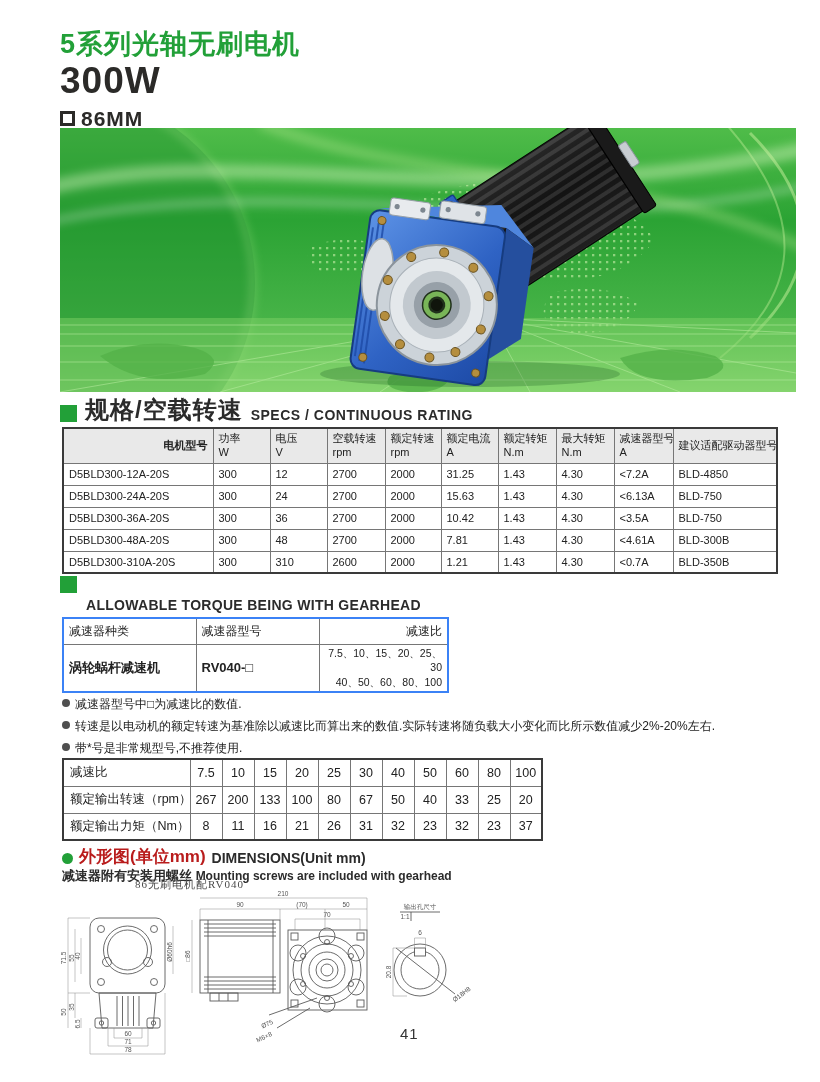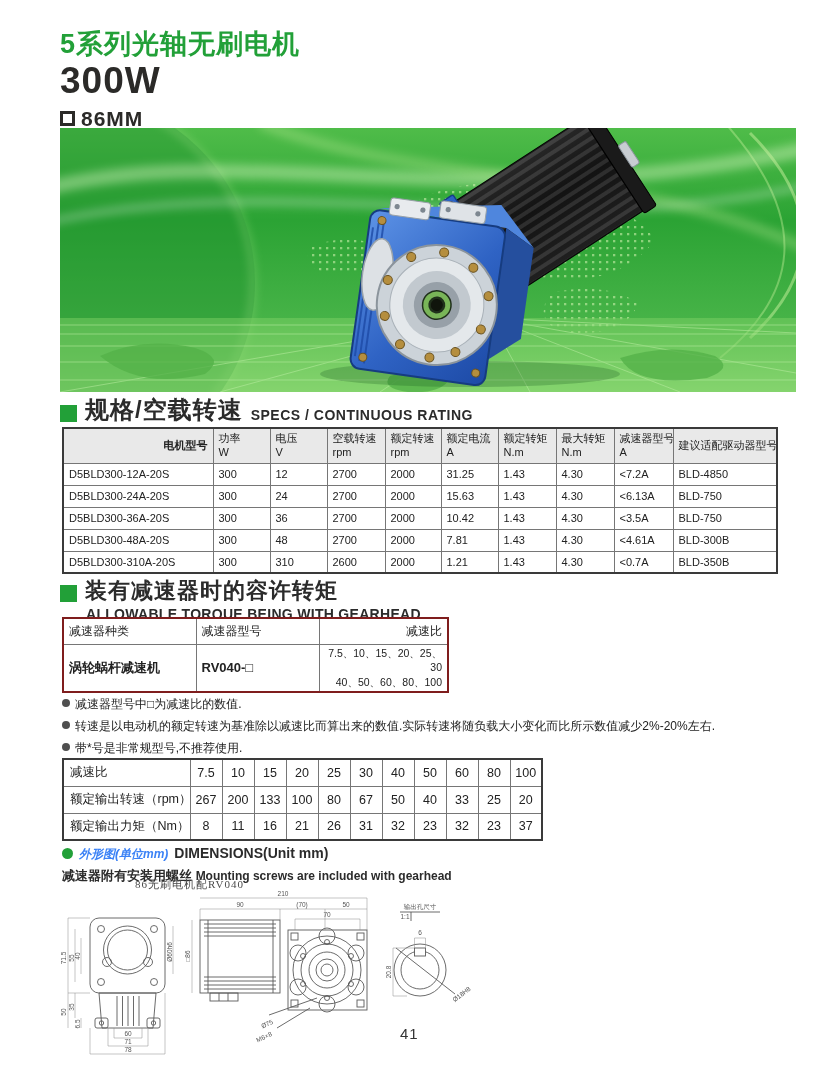--- a/index.html
+++ b/index.html
@@ -29,39 +29,39 @@
 
   
   table { border-collapse:collapse; table-layout:fixed; font-size:11px; color:#222; }
   td, th { border:1px solid #767676; padding:1px 5px; font-weight:normal; text-align:left;
            overflow:hidden; white-space:nowrap; }
   .spec-table { left:62px; top:427px; width:714px; border:2px solid #3a3a3a; }
   .spec-table th { background:#e9e9e9; height:35px; line-height:1.25; }
   .spec-table th.c { text-align:right;font-weight:bold; }
   .spec-table td { height:22px; background:#fff; }
 
-  .gear-table { left:62px; top:617px; width:385px; border:2px solid #7f1d1d; font-size:12px; }
+  .gear-table { left:62px; top:617px; width:385px; border:2px solid #3b82f6; font-size:12px; }
   .gear-table th { height:26px; background:#fff; }
   .gear-table th.r { text-align:right; }
   .gear-table td { height:46px; vertical-align:middle; }
   .gear-table td.b { font-weight:bold; font-size:13px; }
   .gear-table td.ratios { text-align:right; font-size:10.5px; line-height:1.4; white-space:normal; }
 
   .notes { left:62px; top:696px; width:720px; font-size:12px; color:#222; }
   .note-line { display:flex; align-items:flex-start; gap:5px; margin-bottom:5px; }
   .note-bullet { width:8px; height:8px; border-radius:50%; background:#4f4f4f; flex:0 0 8px; margin-top:3px; }
 
   .ratio-table { left:62px; top:758px; width:479px; border:2px solid #3a3a3a; font-size:12.5px; }
   .ratio-table td { height:27px; text-align:center; padding:1px 2px; }
   .ratio-table td.hd { text-align:left; padding-left:6px; }
 
   
   .dim-head { left:62px; top:845px; display:flex; align-items:flex-end; gap:6px; }
   .dim-dot { width:11px; height:11px; border-radius:50%; background:#22a038; margin-bottom:4px; }
-  .dim-cn { font-size:12px; font-weight:bold; color:#3b82f6;font-style:italic; }
+  .dim-cn { font-size:17px; font-weight:bold; color:#b91c1c; }
   .dim-en { font-size:14px; font-weight:bold; color:#2b2b2b; margin-bottom:2px; }
   .dim-note { left:62px; top:867px; font-size:13px; color:#2b2b2b; }
   .dim-note .cn { font-weight:bold; }
   .dim-note .en { font-size:12px; font-weight:bold; }
   .drawing-title { left:135px; top:877px; font-size:11px; color:#4a4a4a;
                    font-family:"Liberation Serif", serif; letter-spacing:1px; }
   .drawing { left:55px; top:888px; }
   .dimt { font-size:6.5px; fill:#555; font-family:"Liberation Sans", sans-serif; }
   .page-num { left:400px; top:1025px; font-size:15px; color:#333; letter-spacing:1px; }
 </style>
@@ -290,21 +290,20 @@
         <td>4.30</td>
         <td>&lt;0.7A</td>
         <td>BLD-350B</td>
   </tr>
 </tbody>
   </table>
 
 <div class="abs sec2">
   <div class="sec-title">
     <span class="sec-square"></span>
-    <span class="sec-cn" style="font-size:22px">装有减速器时的容许转矩</span>
   </div>
   <div class="sub-en">ALLOWABLE TORQUE BEING WITH GEARHEAD</div>
 </div>
 
 <table class="abs gear-table">
   <colgroup>
       <col style="width:133px">
       <col style="width:123px">
       <col style="width:129px">
     </colgroup>

